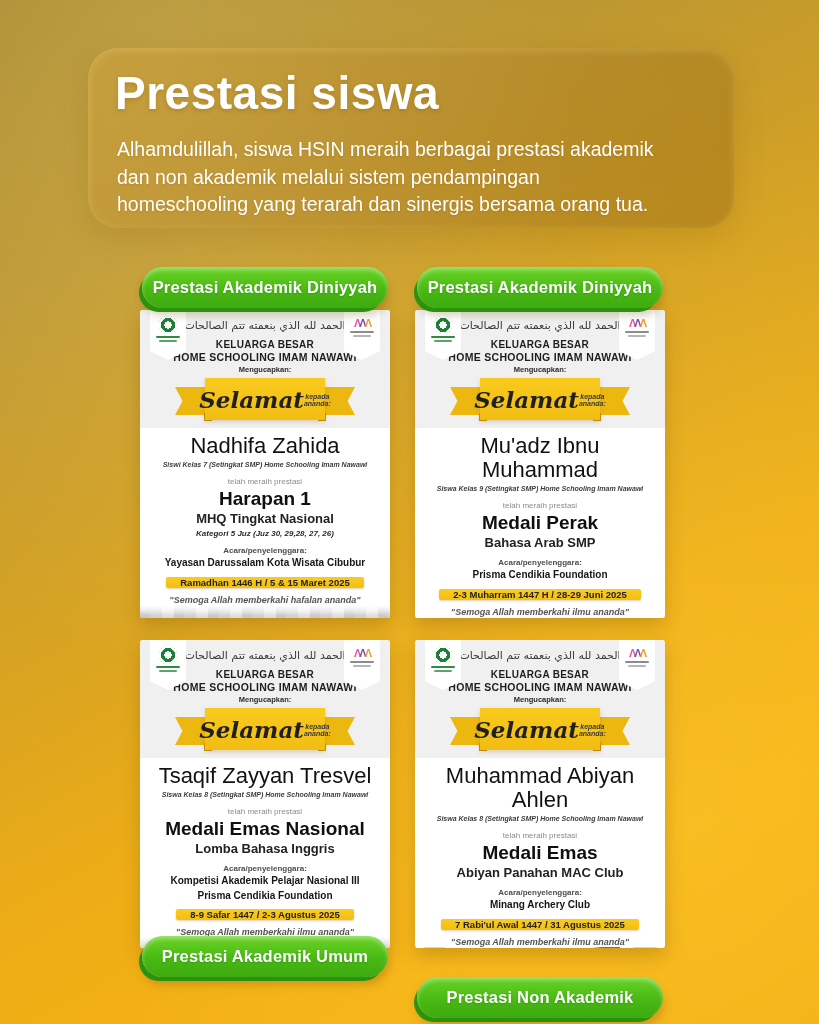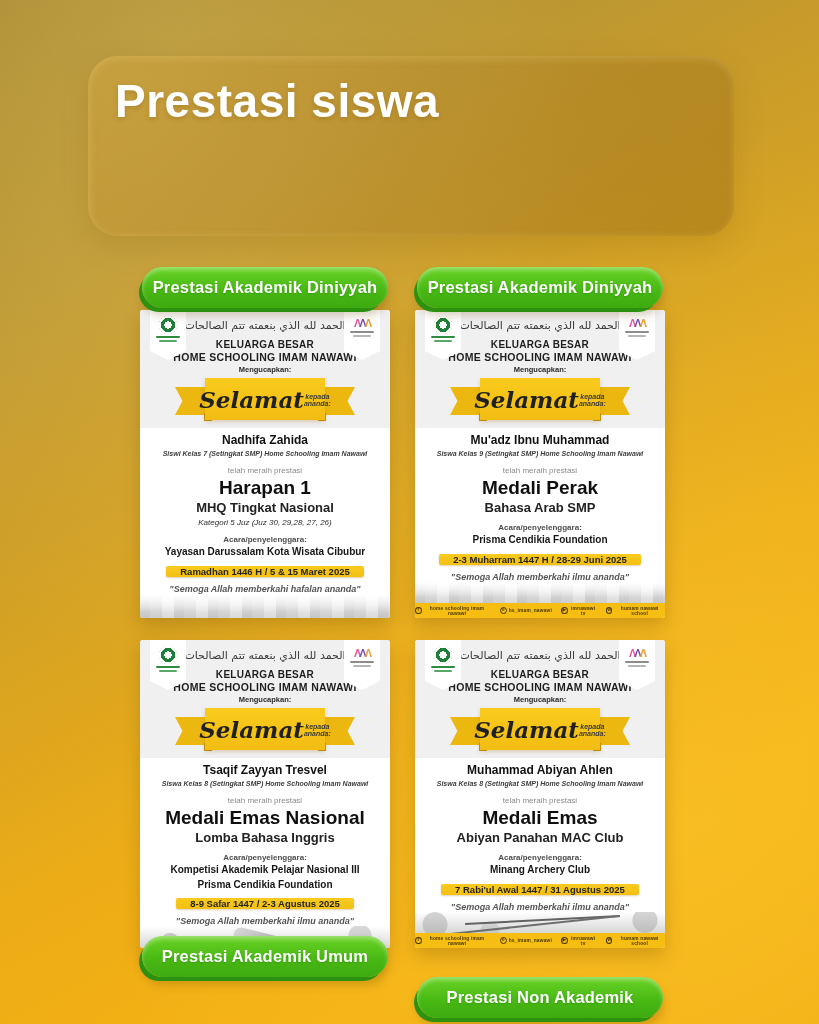--- a/index.html
+++ b/index.html
@@ -9,21 +9,21 @@
   .canvas{
     position:relative; width:819px; height:1024px; overflow:hidden;
     background:
       radial-gradient(ellipse at 20% 6%, rgba(255,235,160,0.18), transparent 45%),
       radial-gradient(ellipse at 85% 80%, rgba(255,210,60,0.35), transparent 60%),
       linear-gradient(152deg,#a98a2e 0%, #bd9730 22%, #d7a322 45%, #eead16 65%, #f5b214 82%, #f1ad12 100%);
   }
 
   
   .header-card{
-    position:absolute; left:88px; top:56px; width:646px; height:180px;
+    position:absolute; left:88px; top:48px; width:646px; height:180px;
     border-radius:30px;
     background:linear-gradient(135deg, rgba(205,160,60,0.55), rgba(138,94,12,0.40));
     box-shadow:0 10px 30px rgba(120,80,0,0.18), inset 1px 2px 10px rgba(255,230,150,0.25);
   }
   .header-title{
     position:absolute; left:27px; top:18px;
     font-size:46px; font-weight:bold; color:#ffffff; letter-spacing:0.5px;
     text-shadow:0 2px 4px rgba(110,75,0,0.25);
   }
   .header-sub{ position:absolute; left:29px; top:88px; }
@@ -99,26 +99,26 @@
     box-shadow:0 2px 4px rgba(150,100,0,0.25);
   }
   .ribbon-title{
     font-family:"DejaVu Serif",serif; font-style:italic; font-weight:bold;
     font-size:23px; line-height:1; color:#1f1f1f;
   }
   .ribbon-sub{ font-style:italic; font-weight:bold; font-size:7px; color:#3a3a3a; margin-top:2px; }
 
   
   .cert-body{ flex:none; padding:0 10px; display:flex; flex-direction:column; align-items:center; }
-  .s-name { margin-top:6px; font-size:12px; font-weight:bold; color:#111; line-height:1.1; }
+  .s-name { margin-top:6px; font-size:22px; font-weight:normal; color:#111; line-height:1.1; }
   .s-desc { margin-top:3px; font-size:7px; font-style:italic; font-weight:bold; color:#3d3d3d; }
   .s-intro{ margin-top:9px; font-size:8px; color:#8a8a8a; }
   .a-title{ margin-top:3px; font-size:19px; font-weight:bold; color:#0f0f0f; line-height:1.05; }
   .a-sub  { margin-top:2px; font-size:13px; font-weight:bold; color:#222; }
-  .a-note { margin-top:3px; font-size:8px; font-style:italic; font-weight:normal; color:#2c2c2c; }
+  .a-note { margin-top:3px; font-size:8px; font-style:italic; font-weight:bold; color:#2c2c2c; }
   .o-label{ margin-top:8px; font-size:8px; font-weight:bold; color:#4d4d4d; }
   .o-line { margin-top:2px; font-size:10px; font-weight:bold; color:#161616; line-height:1.25; }
   .date-pill{
     margin-top:7px; padding:0 14px; border-radius:2px;
     background:linear-gradient(180deg,#f9cb1e,#f3bf13);
     font-size:9.5px; font-weight:bold; color:#232323;
     box-shadow:0 1px 2px rgba(150,100,0,0.3);
   }
   .quote{ margin-top:7px; font-size:9px; font-style:italic; font-weight:bold; color:#555; }
   [data-bind]:empty{ display:none; }
@@ -179,20 +179,25 @@
   }
   .soc em{ font-style:normal; font-size:4.8px; font-weight:bold; color:#4a3803; letter-spacing:0.2px; }
 </style>
 </head>
 <body>
 
 <div class="canvas">
 
   <div class="header-card">
     <div class="header-title" data-bind="header.title">Prestasi siswa</div>
+    <div class="header-sub">
+      <div data-bind="header.subtitle_lines.0">Alhamdulillah, siswa HSIN meraih berbagai prestasi akademik</div>
+      <div data-bind="header.subtitle_lines.1">dan non akademik melalui sistem pendampingan</div>
+      <div data-bind="header.subtitle_lines.2">homeschooling yang terarah dan sinergis bersama orang tua.</div>
+    </div>
   </div>
 
   <div class="badge pos-b1">
       <span data-bind="badges.top_left">Prestasi Akademik Diniyyah</span>
     </div>
   <div class="badge pos-b2">
       <span data-bind="badges.top_right">Prestasi Akademik Diniyyah</span>
     </div>
   <div class="badge pos-b3">
       <span data-bind="badges.bottom_left">Prestasi Akademik Umum</span>

